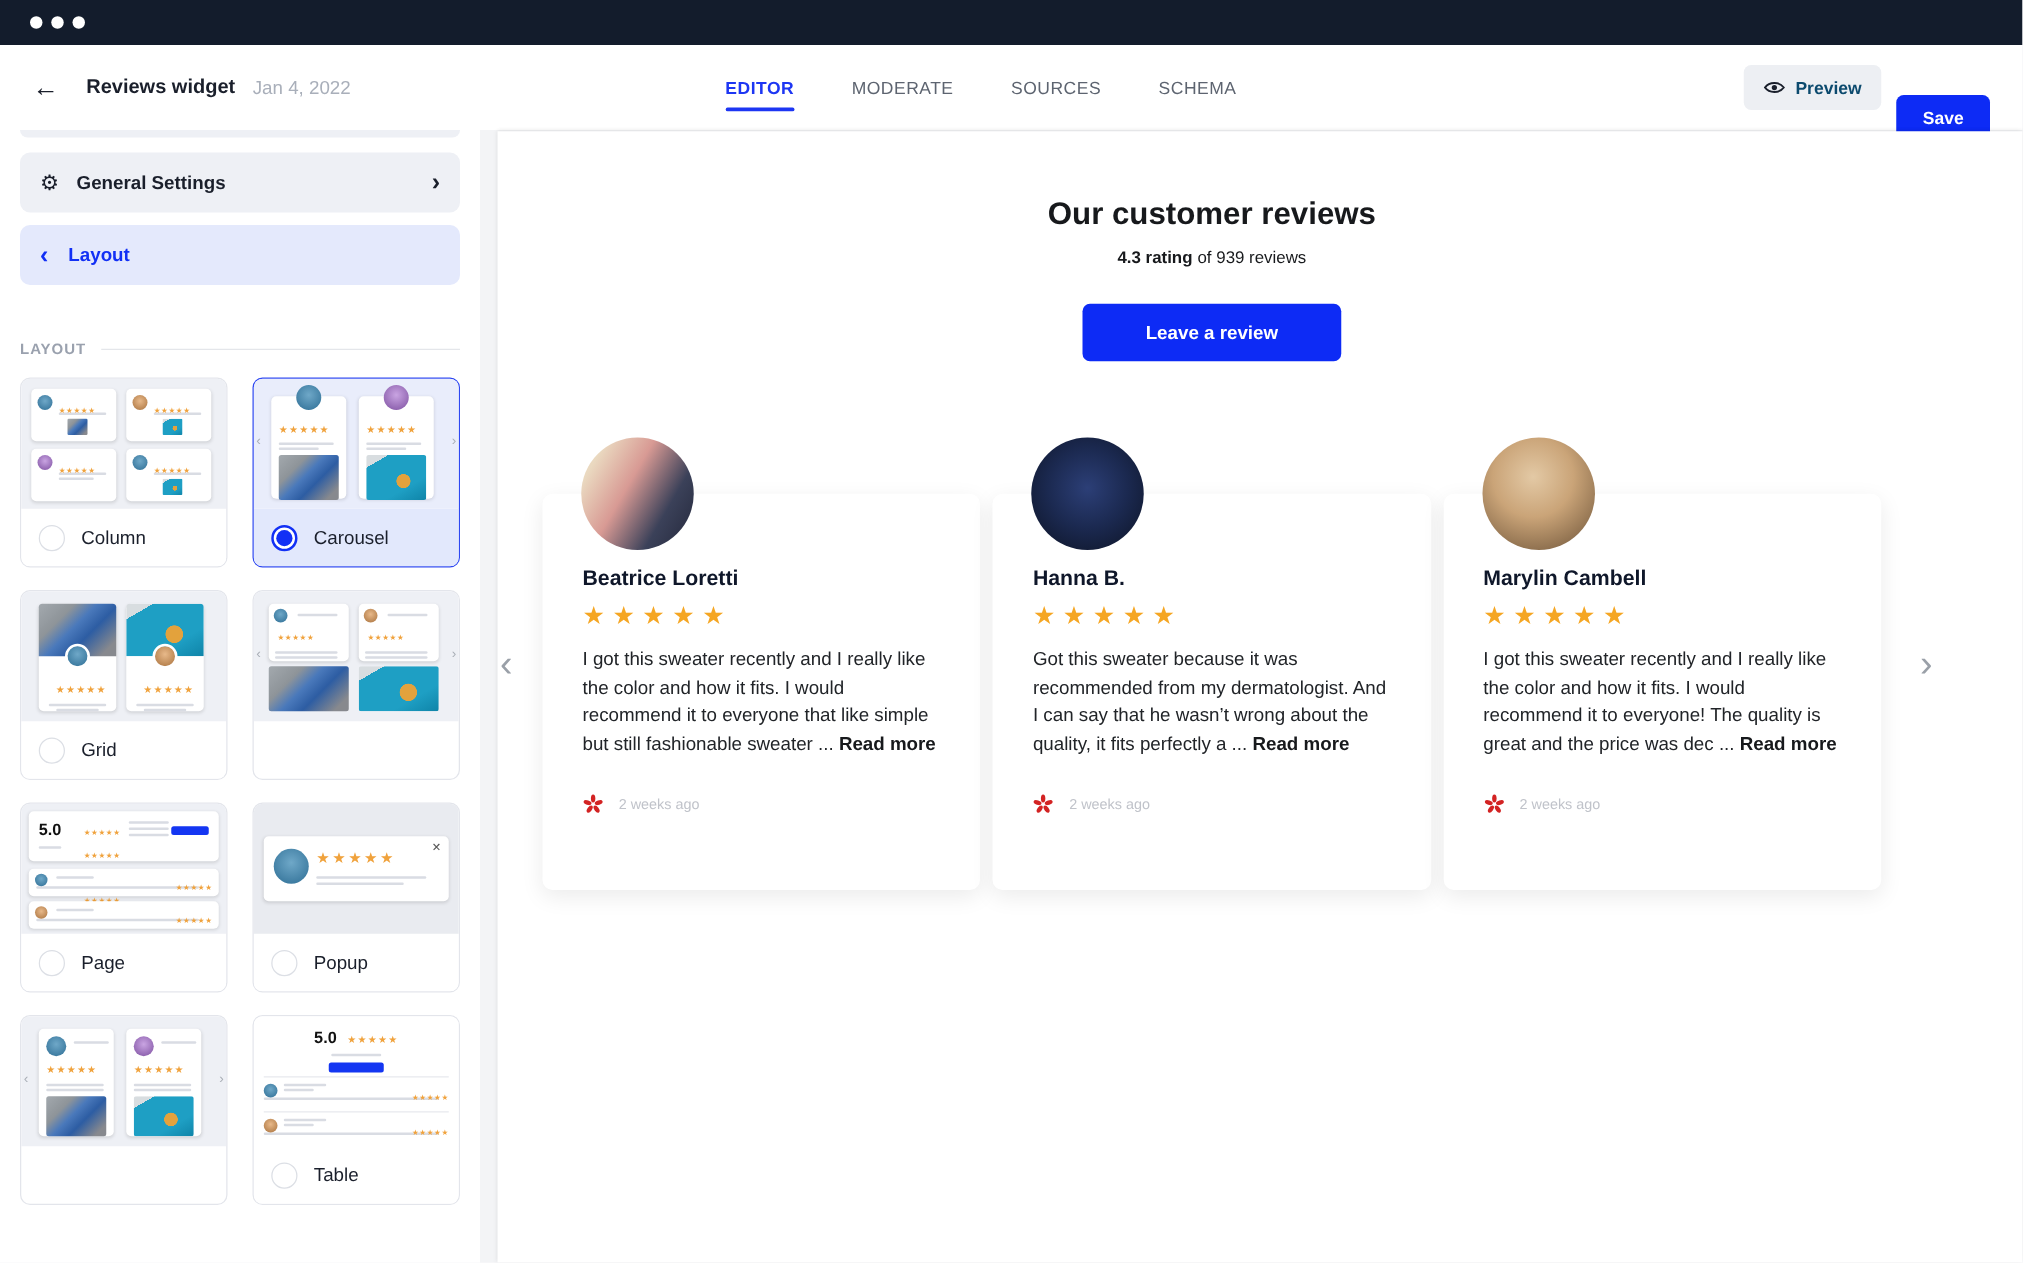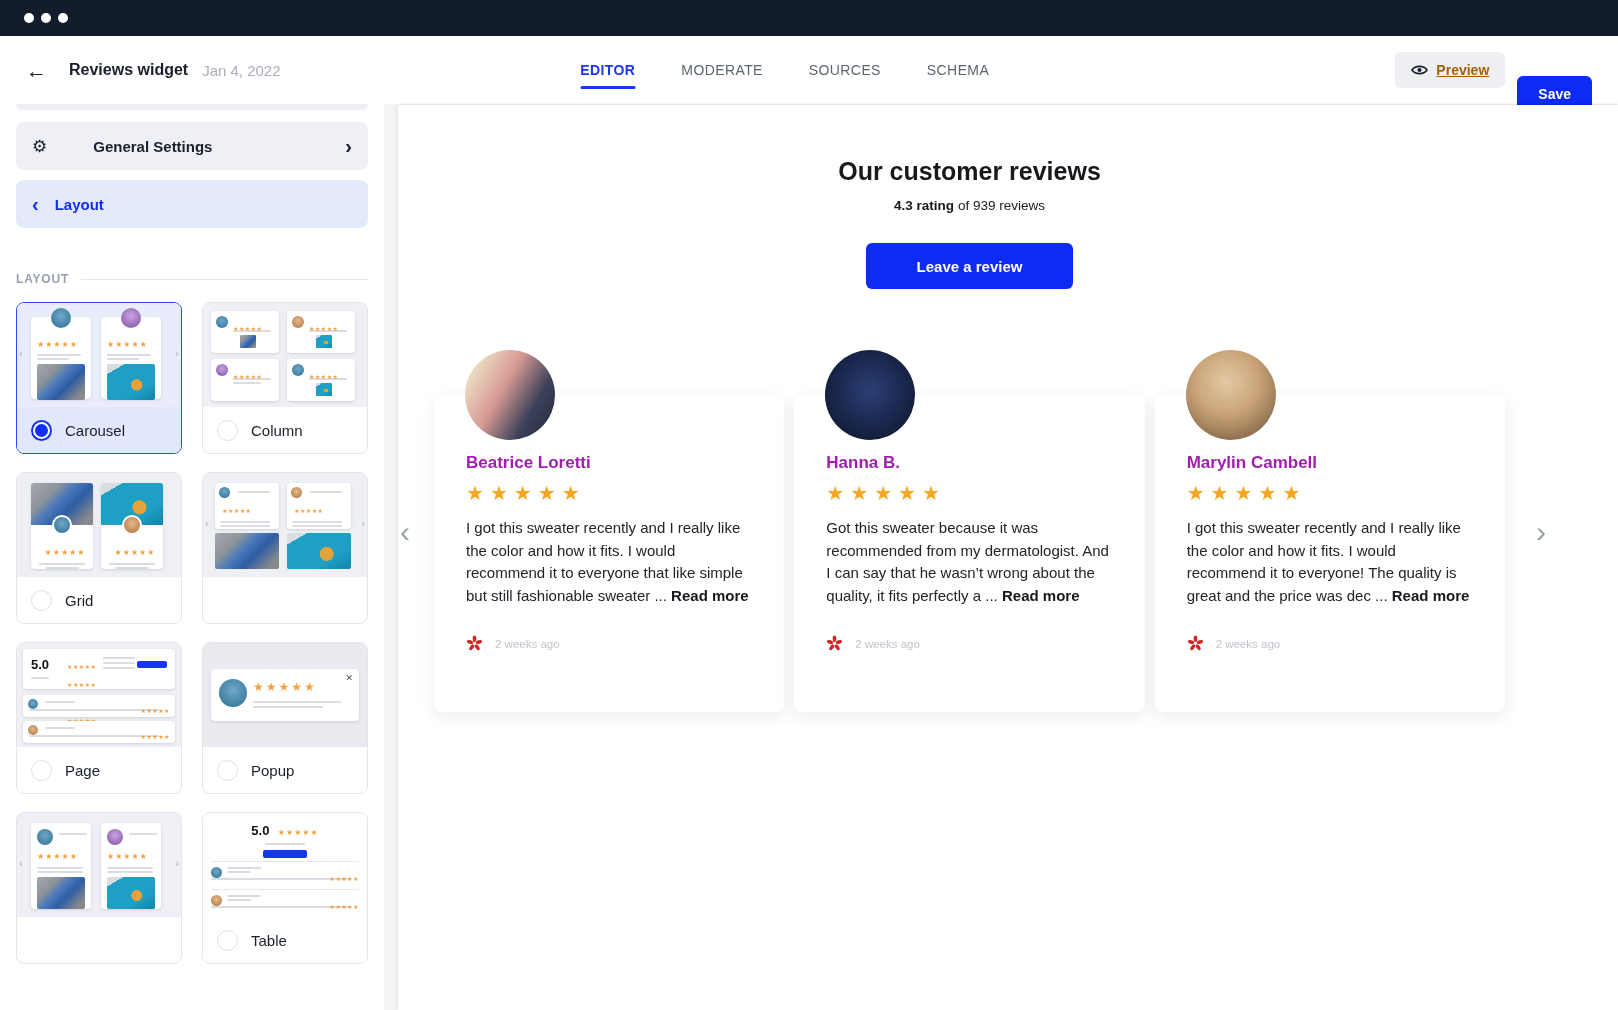--- a/index.html
+++ b/index.html
@@ -18,36 +18,36 @@
   .h-title { font-size:16px; font-weight:bold; margin-left:22px; }
   .h-date { font-size:15px; color:#a9afba; margin-left:14px; }
   .tabs { position:absolute; left:48.5%; top:0; height:100%; transform:translateX(-50%);
           display:flex; align-items:center; gap:46px; }
   .tab { position:relative; font-size:14px; letter-spacing:.4px; color:#5d6470; cursor:pointer;text-align:center; }
   .tab.active { color:#1d36f3; font-weight:bold; }
   .tab.active::after { content:""; position:absolute; left:0; right:0; bottom:-11px; height:3px;
           background:#1d36f3; border-radius:2px; }
   .h-actions { margin-left:auto; display:flex; gap:12px; align-items:center; }
   .btn-preview { display:flex; align-items:center; gap:8px; background:#edeff3; border:none;
-          border-radius:6px; padding:10px 16px; font-size:14px; font-weight:bold; color:#a16207;
-          font-family:inherit; cursor:pointer;text-decoration:underline; }
+          border-radius:6px; padding:10px 16px; font-size:14px; font-weight:bold; color:#0c4a6e;
+          font-family:inherit; cursor:pointer; }
   .btn-save { background:#0d2bf5; color:#fff; border:none; border-radius:6px; padding:10px 21px;
           font-size:14px; font-weight:bold; font-family:inherit; cursor:pointer;margin-top:48px; }
 
   
   .body { position:absolute; top:104px; left:0; right:0; bottom:0; }
   .sidebar { position:absolute; left:0; top:0; bottom:0; width:384px; background:#ffffff;
           padding:0 16px; overflow:hidden; }
   .canvas { position:absolute; left:398px; top:1px; right:0; bottom:0; background:#ffffff;
           box-shadow:-1px 0 4px rgba(0,0,0,.05), 0 -1px 3px rgba(0,0,0,.06); }
 
   
   .sliver { height:6px; background:#eef0f5; border-radius:0 0 8px 8px; }
   .nav-card { height:48px; border-radius:8px; display:flex; align-items:center; padding:0 16px; cursor:pointer; }
-  .nav-gs { background:#eef0f5; margin-top:12px;gap:32px; }
+  .nav-gs { background:#eef0f5; margin-top:12px; }
   .nav-layout { background:#e4e9fc; margin-top:10px; }
   .gear { font-size:17px; line-height:1; }
   .gear::before { content:"⚙"; }
   .nav-label { font-size:15px; font-weight:bold; margin-left:14px; }
   .nav-layout .nav-label { color:#1230f5; margin-left:16px; }
   .chev-r { margin-left:auto; font-size:20px; font-weight:bold; color:#1a1f2b; line-height:1; }
   .chev-r::before { content:"›"; }
   .chev-l-blue { font-size:20px; font-weight:bold; color:#1230f5; line-height:1; }
   .chev-l-blue::before { content:"‹"; }
 
@@ -97,21 +97,21 @@
   .w-btn { background:#0d2bf5; color:#fff; border:none; border-radius:6px; width:207px; height:46px;
            font-size:15px; font-weight:bold; font-family:inherit; cursor:pointer; }
 
   .cards { display:flex; gap:10px; margin-top:106px; }
   .card { position:relative; width:351px; background:#fff; border-radius:8px;
           box-shadow:0 5px 18px rgba(0,0,0,.08); padding:58px 32px 26px 32px; min-height:317px; }
   .avatar { position:absolute; top:-45px; left:31px; width:90px; height:90px; border-radius:50%; }
   .av1 { background:linear-gradient(120deg,#ead9c0 15%,#d89a94 42%,#3b4159 72%,#23273a 100%); }
   .av2 { background:radial-gradient(circle at 50% 45%, #2c3f77 0%, #1b2950 48%, #0c1222 100%); }
   .av3 { background:radial-gradient(circle at 45% 35%, #e3c9a5 0%, #caa478 42%, #8d6f4e 78%, #6b5340 100%); }
-  .r-name { font-size:17px; font-weight:bold; color:#a21caf; }
+  .r-name { font-size:17px; font-weight:bold; color:#0f172a; }
   .r-stars { margin-top:10px; font-size:20px; letter-spacing:6px; color:#f5a623; line-height:1; }
   .r-text { margin-top:14px; font-size:15px; line-height:1.5; color:#212428; }
   .r-text b { font-weight:bold; color:#17191c; }
   .r-foot { display:flex; align-items:center; margin-top:28px; }
   .r-time { font-size:11.5px; color:#c0c3ca; margin-left:12px; }
 
   .nav-arrow { position:absolute; top:412px; font-size:30px; color:#9aa0a8; cursor:pointer;
                line-height:1; user-select:none; }
   .nav-arrow.left { left:2px; } .nav-arrow.left::before { content:"‹"; }
   .nav-arrow.right { right:72px; } .nav-arrow.right::before { content:"›"; }
@@ -167,20 +167,53 @@
       <span class="nav-label">Layout</span>
     </div>
 
     <div class="sec-row">
       <span class="sec-label">LAYOUT</span>
       <span class="sec-line"></span>
     </div>
 
     <div class="opt-grid">
 
+      <div class="opt">
+        <div class="thumb">
+          <div class="tcard" style="left:8px; top:8px; width:68px; height:42px; padding:5px;">
+            <div class="tav" style="position:absolute; top:5px; left:5px; width:12px; height:12px;"></div>
+            <div class="tstars sm" style="position:absolute; top:6px; left:22px;"></div>
+            <div class="tline" style="width:38px; margin:14px 0 0 17px;"></div>
+            <div class="tphoto-a" style="width:16px; height:13px; margin:3px 0 0 24px; border-radius:1px;"></div>
+          </div>
+          <div class="tcard" style="left:84px; top:8px; width:68px; height:42px; padding:5px;">
+            <div class="tav tav3" style="position:absolute; top:5px; left:5px; width:12px; height:12px;"></div>
+            <div class="tstars sm" style="position:absolute; top:6px; left:22px;"></div>
+            <div class="tline" style="width:38px; margin:14px 0 0 17px;"></div>
+            <div class="tphoto-b" style="width:16px; height:13px; margin:3px 0 0 24px; border-radius:1px;"></div>
+          </div>
+          <div class="tcard" style="left:8px; top:56px; width:68px; height:42px; padding:5px;">
+            <div class="tav tav2" style="position:absolute; top:5px; left:5px; width:12px; height:12px;"></div>
+            <div class="tstars sm" style="position:absolute; top:6px; left:22px;"></div>
+            <div class="tline" style="width:38px; margin:14px 0 0 17px;"></div>
+            <div class="tline" style="width:28px; margin:2px 0 0 17px;"></div>
+          </div>
+          <div class="tcard" style="left:84px; top:56px; width:68px; height:42px; padding:5px;">
+            <div class="tav" style="position:absolute; top:5px; left:5px; width:12px; height:12px;"></div>
+            <div class="tstars sm" style="position:absolute; top:6px; left:22px;"></div>
+            <div class="tline" style="width:38px; margin:14px 0 0 17px;"></div>
+            <div class="tphoto-b" style="width:16px; height:13px; margin:3px 0 0 24px; border-radius:1px;"></div>
+          </div>
+        </div>
+        <div class="opt-footer">
+          <span class="radio"></span>
+          <span class="opt-label">Column</span>
+        </div>
+      </div>
+
       <div class="opt selected">
         <div class="thumb">
           <span class="tnav tnav-l"></span>
           <span class="tnav tnav-r"></span>
           <div class="tcard" style="left:14px; top:14px; width:60px; height:82px; padding:12px 6px 0;">
             <div class="tav" style="position:absolute; top:-9px; left:20px; width:20px; height:20px;"></div>
             <div class="tstars" style="margin-top:4px;"></div>
             <div class="tline" style="width:44px; margin-top:3px;"></div>
             <div class="tline" style="width:32px; margin-top:2px;"></div>
             <div class="tphoto-a" style="height:36px; margin-top:4px; border-radius:2px;"></div>
@@ -189,53 +222,20 @@
             <div class="tav tav2" style="position:absolute; top:-9px; left:20px; width:20px; height:20px;"></div>
             <div class="tstars" style="margin-top:4px;"></div>
             <div class="tline" style="width:44px; margin-top:3px;"></div>
             <div class="tline" style="width:32px; margin-top:2px;"></div>
             <div class="tphoto-b" style="height:36px; margin-top:4px; border-radius:2px;"></div>
           </div>
         </div>
         <div class="opt-footer">
           <span class="radio on"></span>
           <span class="opt-label">Carousel</span>
-        </div>
-      </div>
-
-      <div class="opt">
-        <div class="thumb">
-          <div class="tcard" style="left:8px; top:8px; width:68px; height:42px; padding:5px;">
-            <div class="tav" style="position:absolute; top:5px; left:5px; width:12px; height:12px;"></div>
-            <div class="tstars sm" style="position:absolute; top:6px; left:22px;"></div>
-            <div class="tline" style="width:38px; margin:14px 0 0 17px;"></div>
-            <div class="tphoto-a" style="width:16px; height:13px; margin:3px 0 0 24px; border-radius:1px;"></div>
-          </div>
-          <div class="tcard" style="left:84px; top:8px; width:68px; height:42px; padding:5px;">
-            <div class="tav tav3" style="position:absolute; top:5px; left:5px; width:12px; height:12px;"></div>
-            <div class="tstars sm" style="position:absolute; top:6px; left:22px;"></div>
-            <div class="tline" style="width:38px; margin:14px 0 0 17px;"></div>
-            <div class="tphoto-b" style="width:16px; height:13px; margin:3px 0 0 24px; border-radius:1px;"></div>
-          </div>
-          <div class="tcard" style="left:8px; top:56px; width:68px; height:42px; padding:5px;">
-            <div class="tav tav2" style="position:absolute; top:5px; left:5px; width:12px; height:12px;"></div>
-            <div class="tstars sm" style="position:absolute; top:6px; left:22px;"></div>
-            <div class="tline" style="width:38px; margin:14px 0 0 17px;"></div>
-            <div class="tline" style="width:28px; margin:2px 0 0 17px;"></div>
-          </div>
-          <div class="tcard" style="left:84px; top:56px; width:68px; height:42px; padding:5px;">
-            <div class="tav" style="position:absolute; top:5px; left:5px; width:12px; height:12px;"></div>
-            <div class="tstars sm" style="position:absolute; top:6px; left:22px;"></div>
-            <div class="tline" style="width:38px; margin:14px 0 0 17px;"></div>
-            <div class="tphoto-b" style="width:16px; height:13px; margin:3px 0 0 24px; border-radius:1px;"></div>
-          </div>
-        </div>
-        <div class="opt-footer">
-          <span class="radio"></span>
-          <span class="opt-label">Column</span>
         </div>
       </div>
 
       <div class="opt">
         <div class="thumb">
           <div class="tcard" style="left:14px; top:10px; width:62px; height:86px; overflow:visible;">
             <div class="tphoto-a" style="height:42px; border-radius:3px 3px 0 0;"></div>
             <div class="tav" style="position:absolute; top:32px; left:21px; width:20px; height:20px; border:2px solid #fff;"></div>
             <div class="tstars" style="text-align:center; margin-top:16px; padding-left:6px;"></div>
             <div class="tline" style="width:46px; margin:4px auto 0;"></div>

